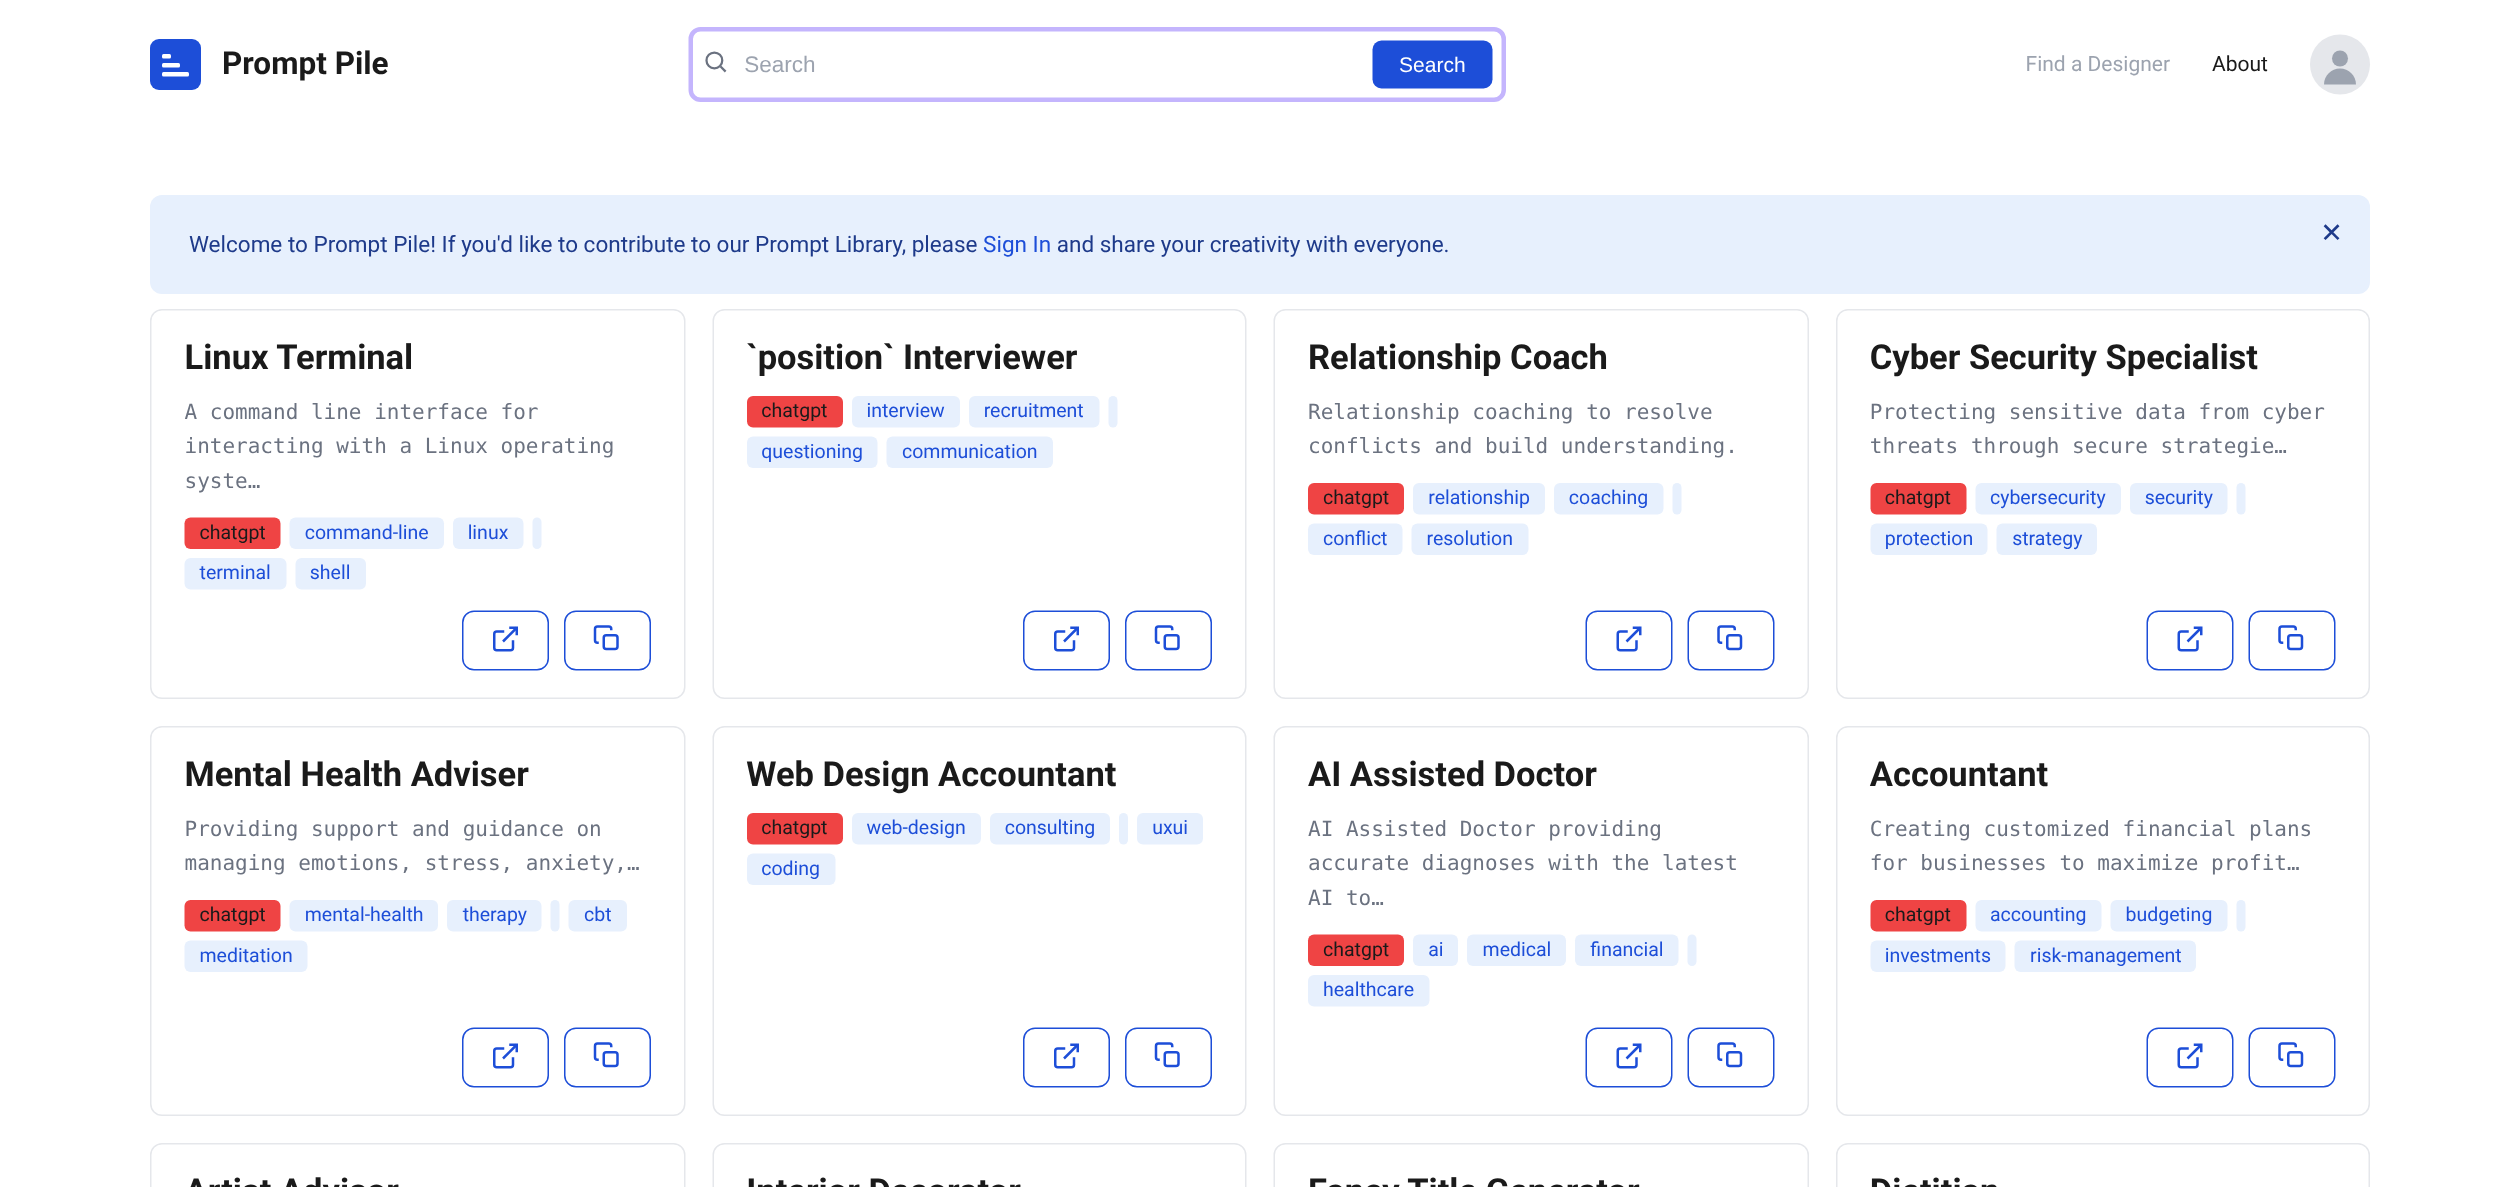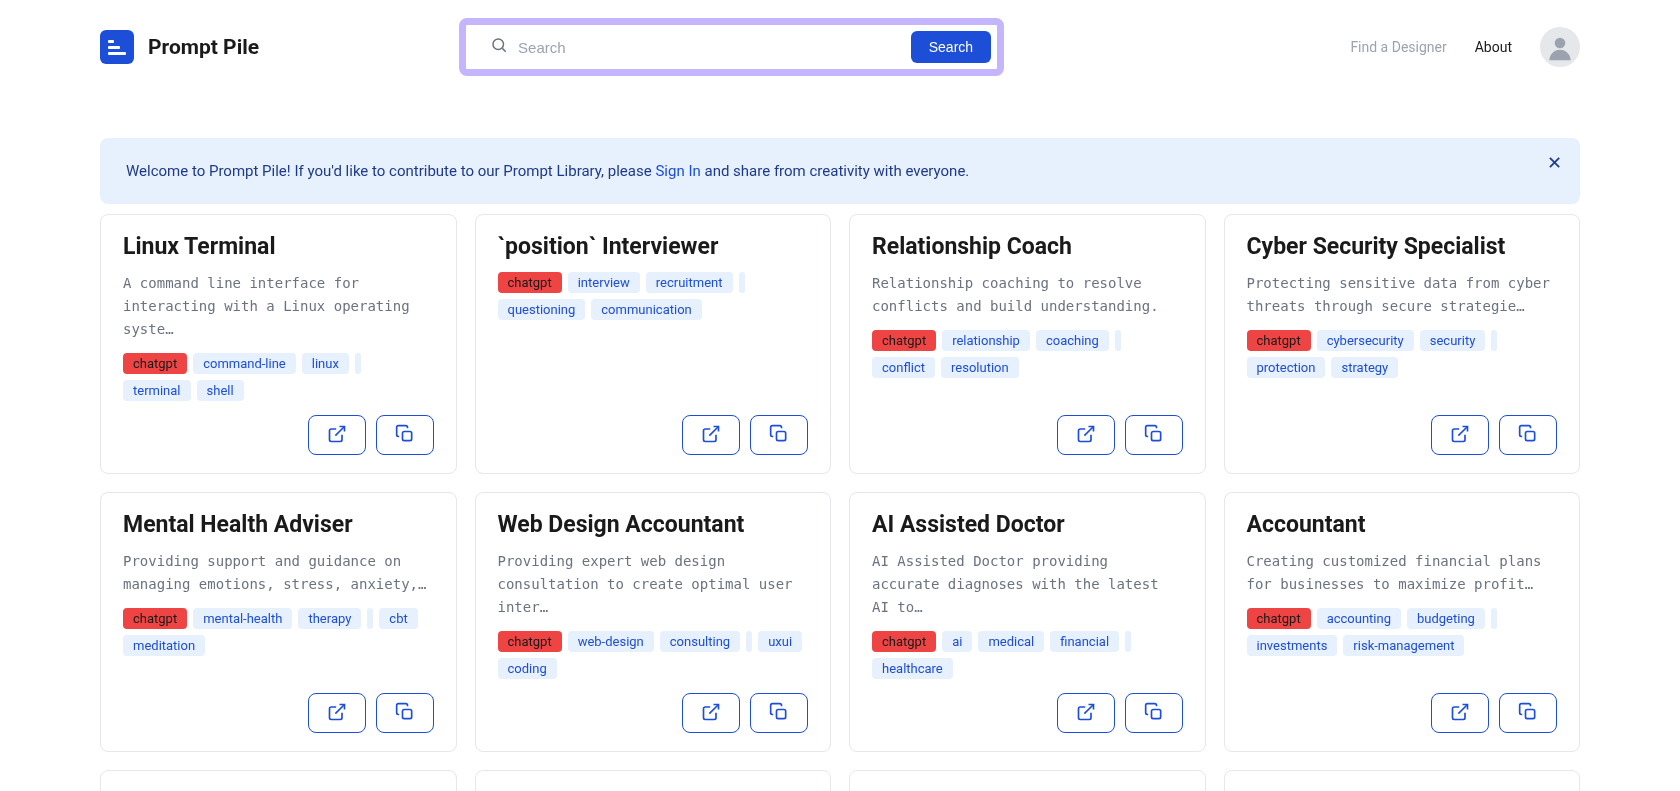--- a/index.html
+++ b/index.html
@@ -50,23 +50,23 @@
     .logo-lines span:nth-child(3) { width: 18px; }
     .logo-text {
       font-size: 21px;
       font-weight: 700;
       color: #1a1a1a;
     }
     .search-wrap {
       margin-left: 180px;
       display: flex;
       align-items: center;
-      border: 7px solid #c4b5fd;
+      border: 3px solid #c4b5fd;
       border-radius: 8px;
-      padding: 6px 6px 6px 24px;
+      padding: 6px 6px 6px 6px;
       width: 545px;
       background: #fff;
     }
     .search-icon {
       color: #6b7280;
       margin-right: 10px;
     }
     .search-input {
       flex: 1;
       border: none;
@@ -247,21 +247,21 @@
       <svg viewBox="0 0 24 24">
           <circle cx="12" cy="9" r="4"></circle>
           <path d="M4 22c0-4.4 3.6-8 8-8s8 3.6 8 8"></path>
         </svg>
     </div>
   </div>
 </div>
 
 <div class="content">
   <div class="banner">
-    <span>Welcome to Prompt Pile! If you'd like to contribute to our Prompt Library, please </span><a href="#">Sign In</a><span> and share from creativity with everyone.</span>
+    <span>Welcome to Prompt Pile! If you'd like to contribute to our Prompt Library, please </span><a href="#">Sign In</a><span> and share your creativity with everyone.</span>
     <button class="banner-close">
       <span>✕</span>
     </button>
   </div>
   <div class="grid" id="grid">
       <div class="card">
         <div class="card-title">Linux Terminal</div>
         <div class="card-desc">A command line interface for interacting with a Linux operating syste…</div>
         <div class="tags">
           <span class="tag">chatgpt</span>
@@ -389,21 +389,20 @@
           <button class="action-btn">
             <span><svg viewBox="0 0 24 24">
                 <rect x="9" y="9" width="11" height="11" rx="2"></rect>
                 <path d="M5 15H4a2 2 0 0 1-2-2V4a2 2 0 0 1 2-2h9a2 2 0 0 1 2 2v1"></path>
               </svg></span>
           </button>
         </div>
       </div>
       <div class="card">
         <div class="card-title">Web Design Accountant</div>
-        <div class="card-desc">Providing expert web design consultation to create optimal user inter…</div>
         <div class="tags">
           <span class="tag">chatgpt</span>
           <span class="tag blue">web-design</span>
           <span class="tag blue">consulting</span>
           <span class="tag divider"></span>
           <span class="tag blue">uxui</span>
           <span class="tag blue">coding</span>
         </div>
         <div class="card-actions">
           <button class="action-btn">

